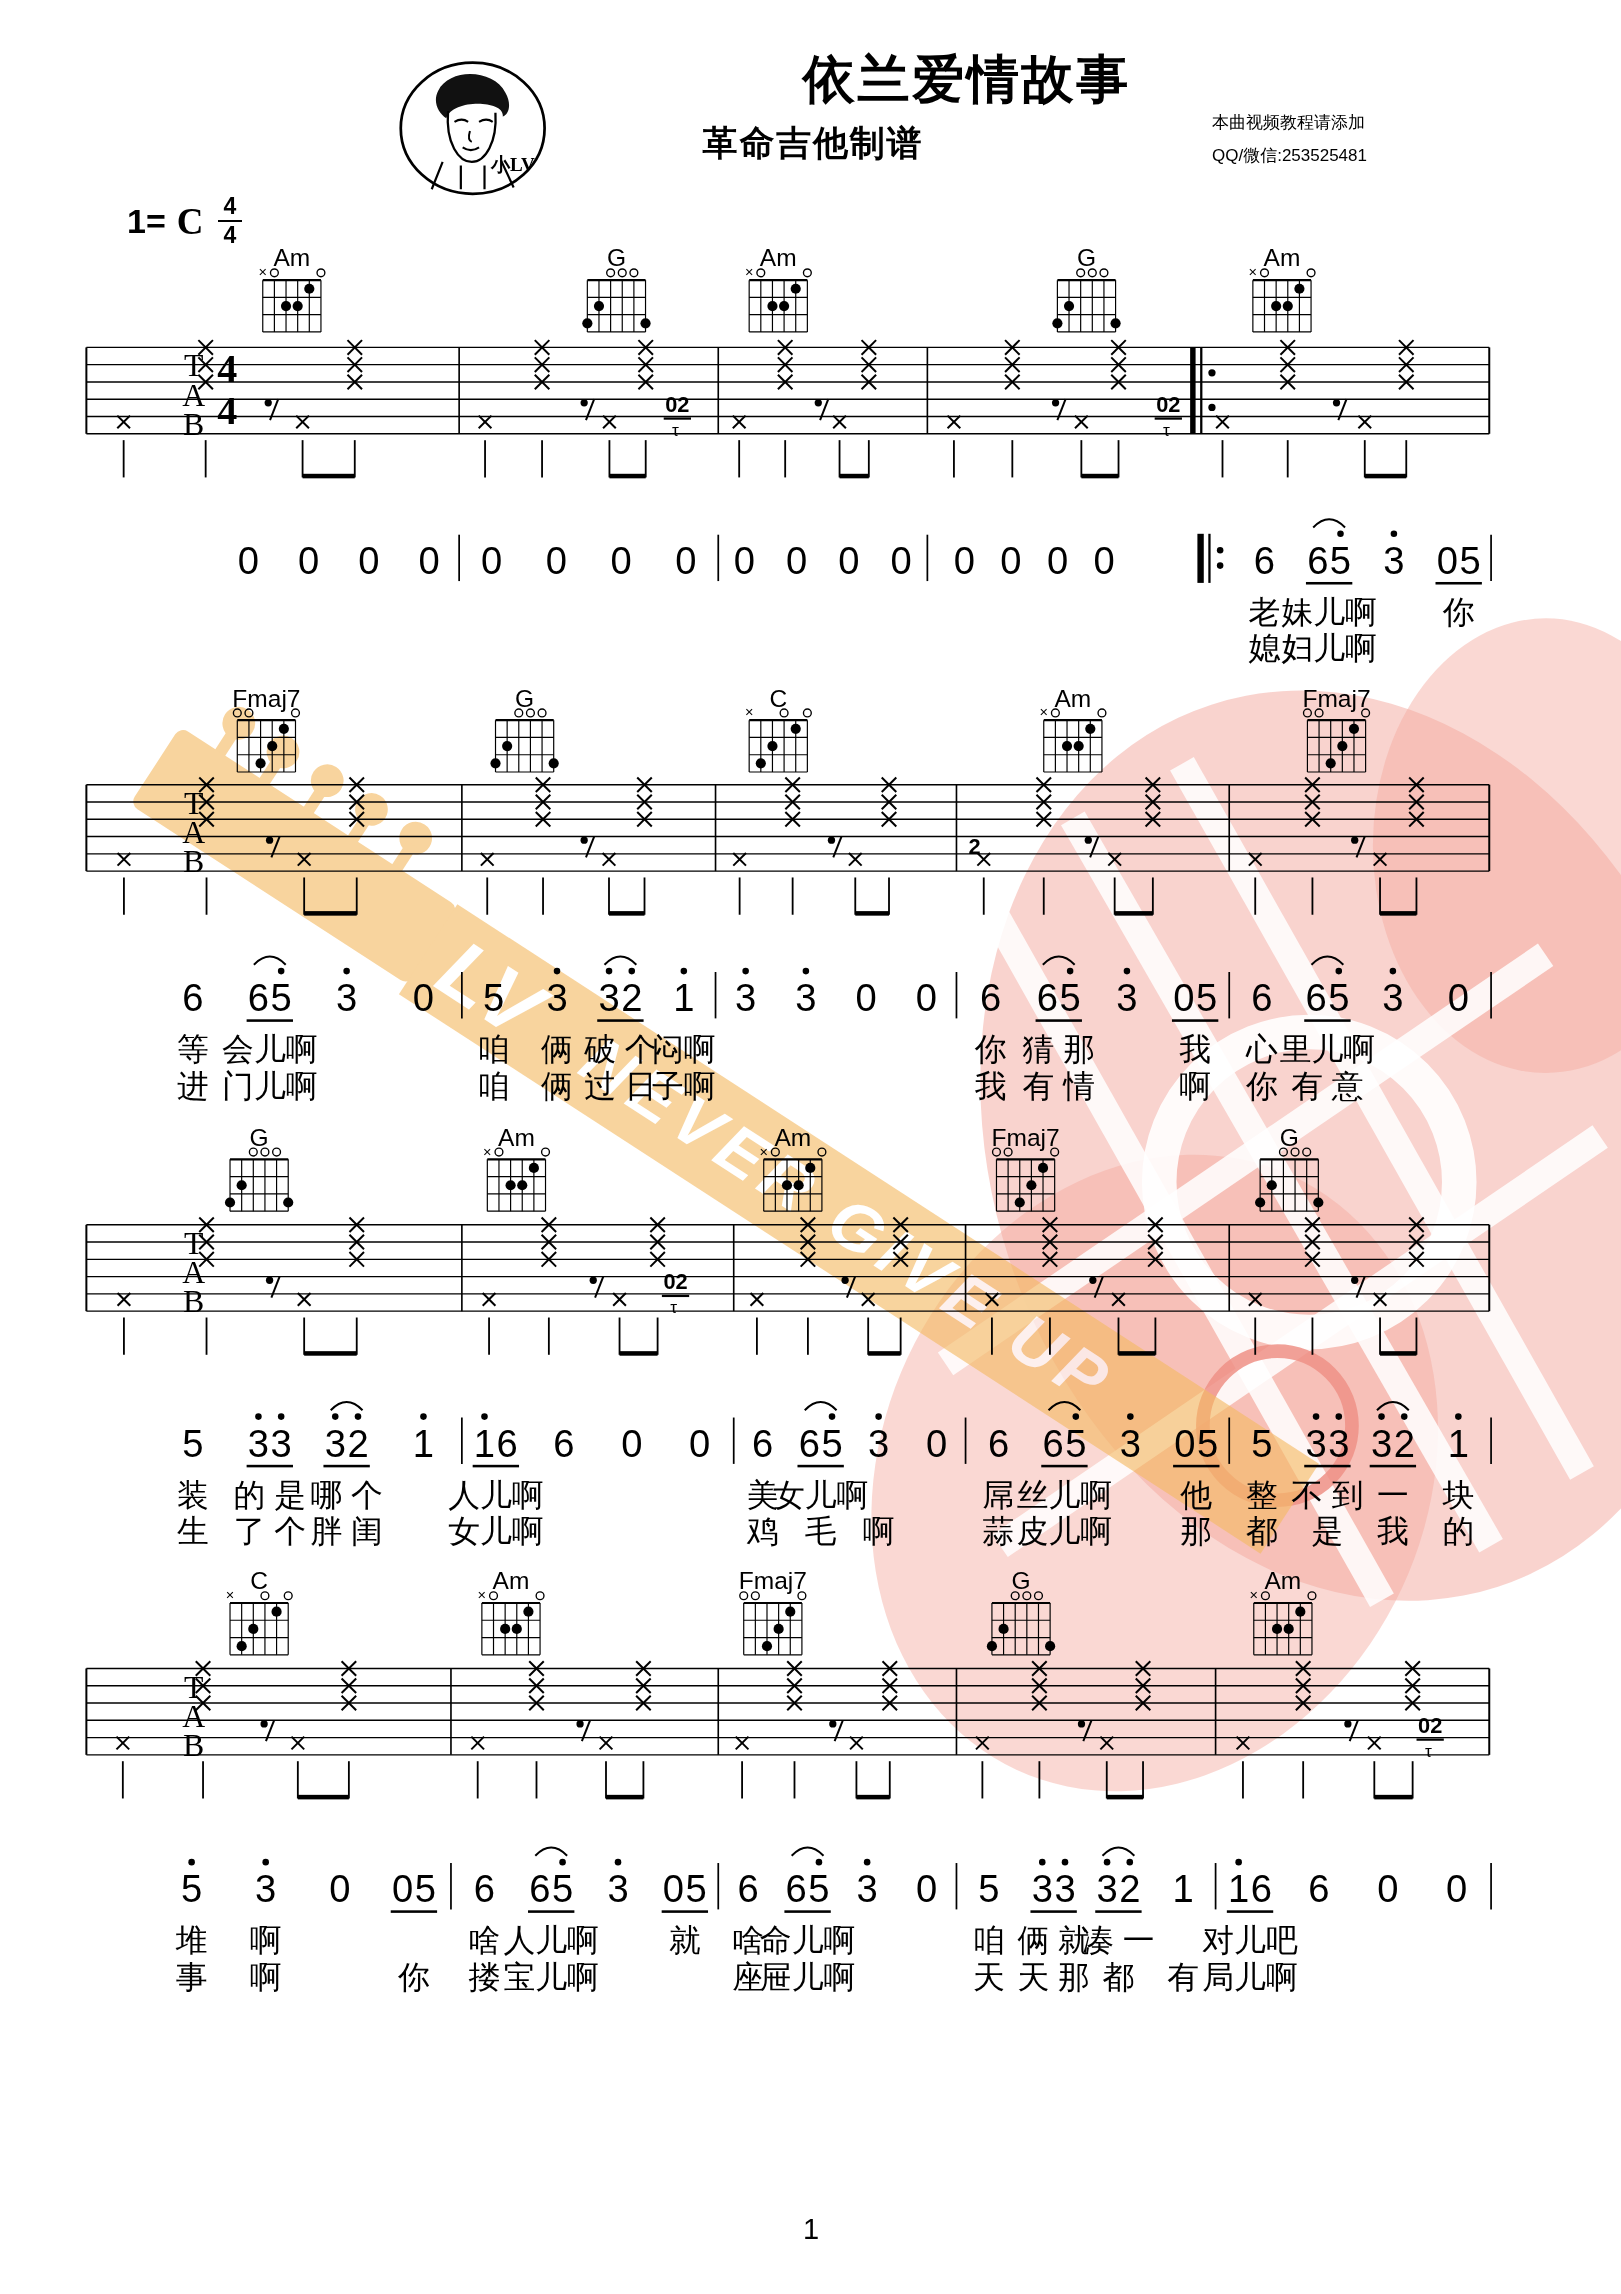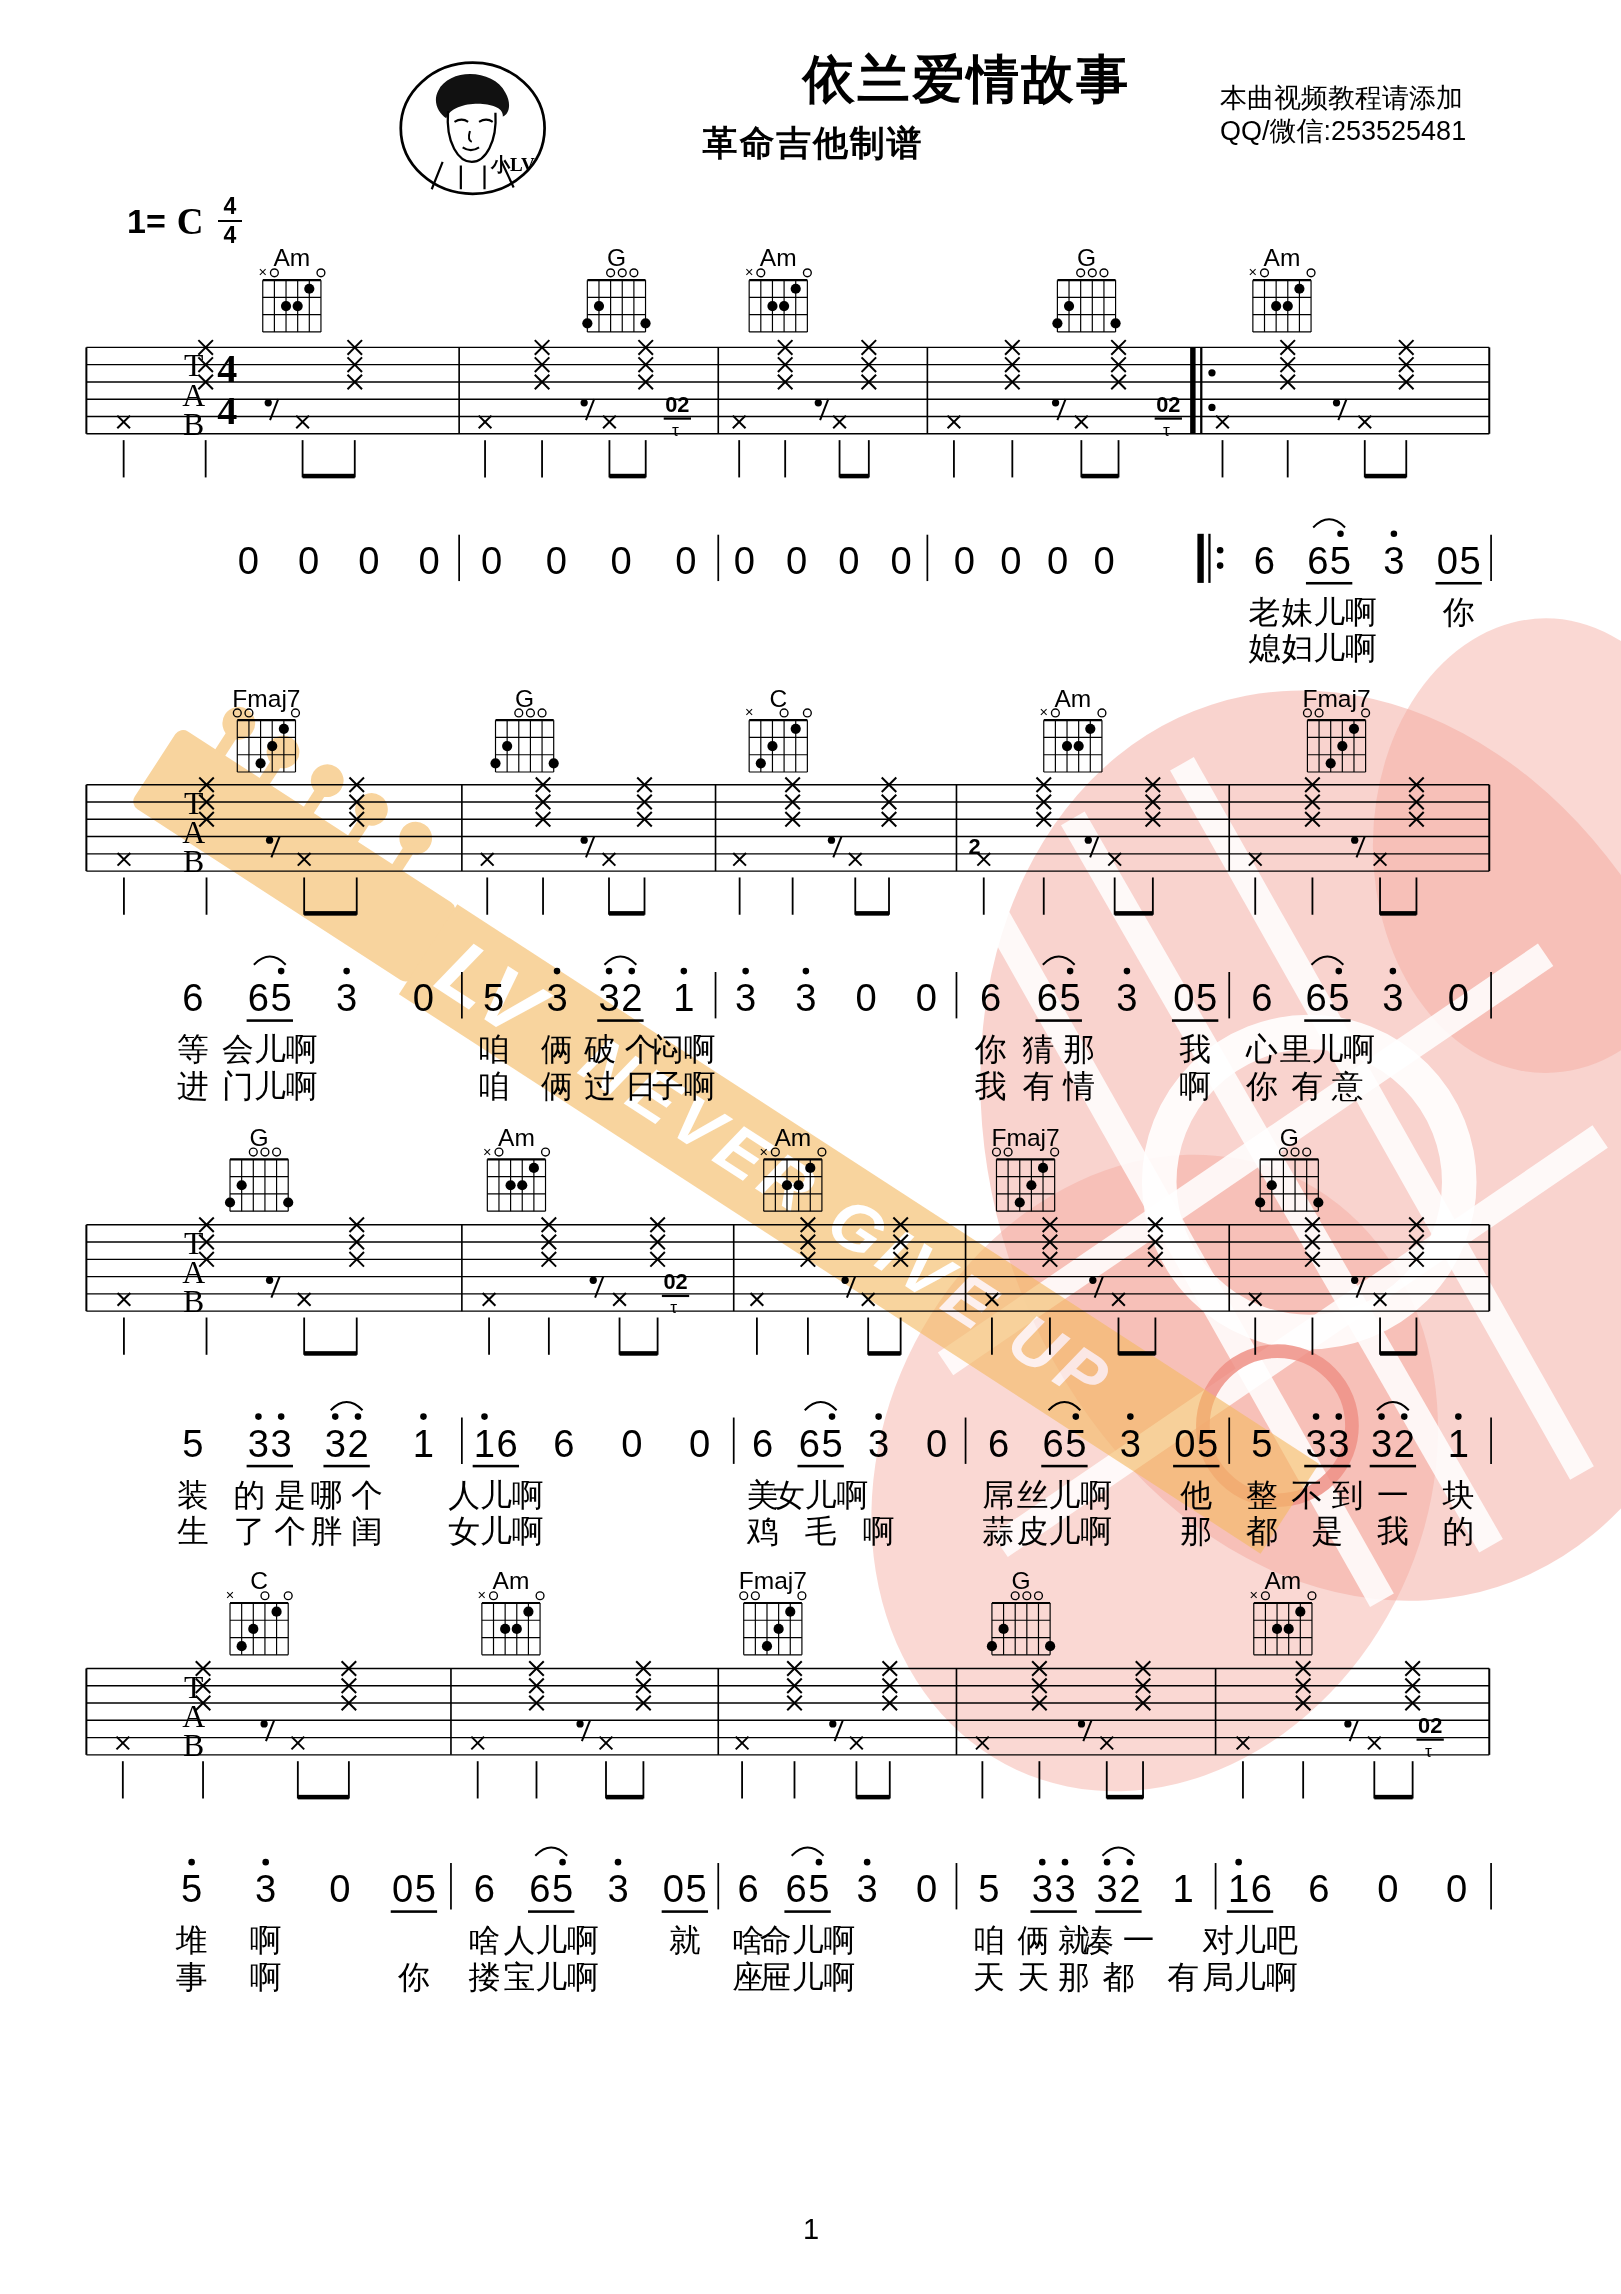--- a/index.html
+++ b/index.html
@@ -4,21 +4,21 @@
 <style>
   html,body{margin:0;padding:0;background:#fff;}
   .page{position:relative;width:1622px;height:2295px;background:#fff;overflow:hidden;
         font-family:"Liberation Sans","DejaVu Sans",sans-serif;color:#000;}
   .abs{position:absolute;}
   #wm{z-index:0;}
   #sheet{z-index:1;}
   .hdr{z-index:2;}
   .title{left:495px;top:45px;width:636px;text-align:right;font-size:52px;font-weight:bold;letter-spacing:2.7px;}
   .subtitle{left:495px;top:120px;width:636px;text-align:center;font-size:35px;font-weight:bold;letter-spacing:1.8px;}
-  .notes{left:1212px;top:82px;font-size:27px;line-height:33px;margin-left:8px;}
+  .notes{left:1212px;top:106px;font-size:17px;line-height:33px;}
   .keyrow{left:127px;top:195px;display:flex;align-items:center;}
   .keyp{font-size:34px;font-weight:bold;}
   .keyn{font-size:37px;font-weight:bold;margin-left:11px;font-family:"Liberation Serif","DejaVu Serif",serif;}
   .frac{display:flex;flex-direction:column;align-items:center;margin-left:14.5px;font-size:23px;font-weight:bold;line-height:1;}
   .frac .bar{width:23.6px;height:2.7px;background:#000;margin:1.8px 0;}
   .footer{left:0;top:2213px;width:1622px;text-align:center;font-size:29px;}
 </style>
 </head>
 <body>
 

